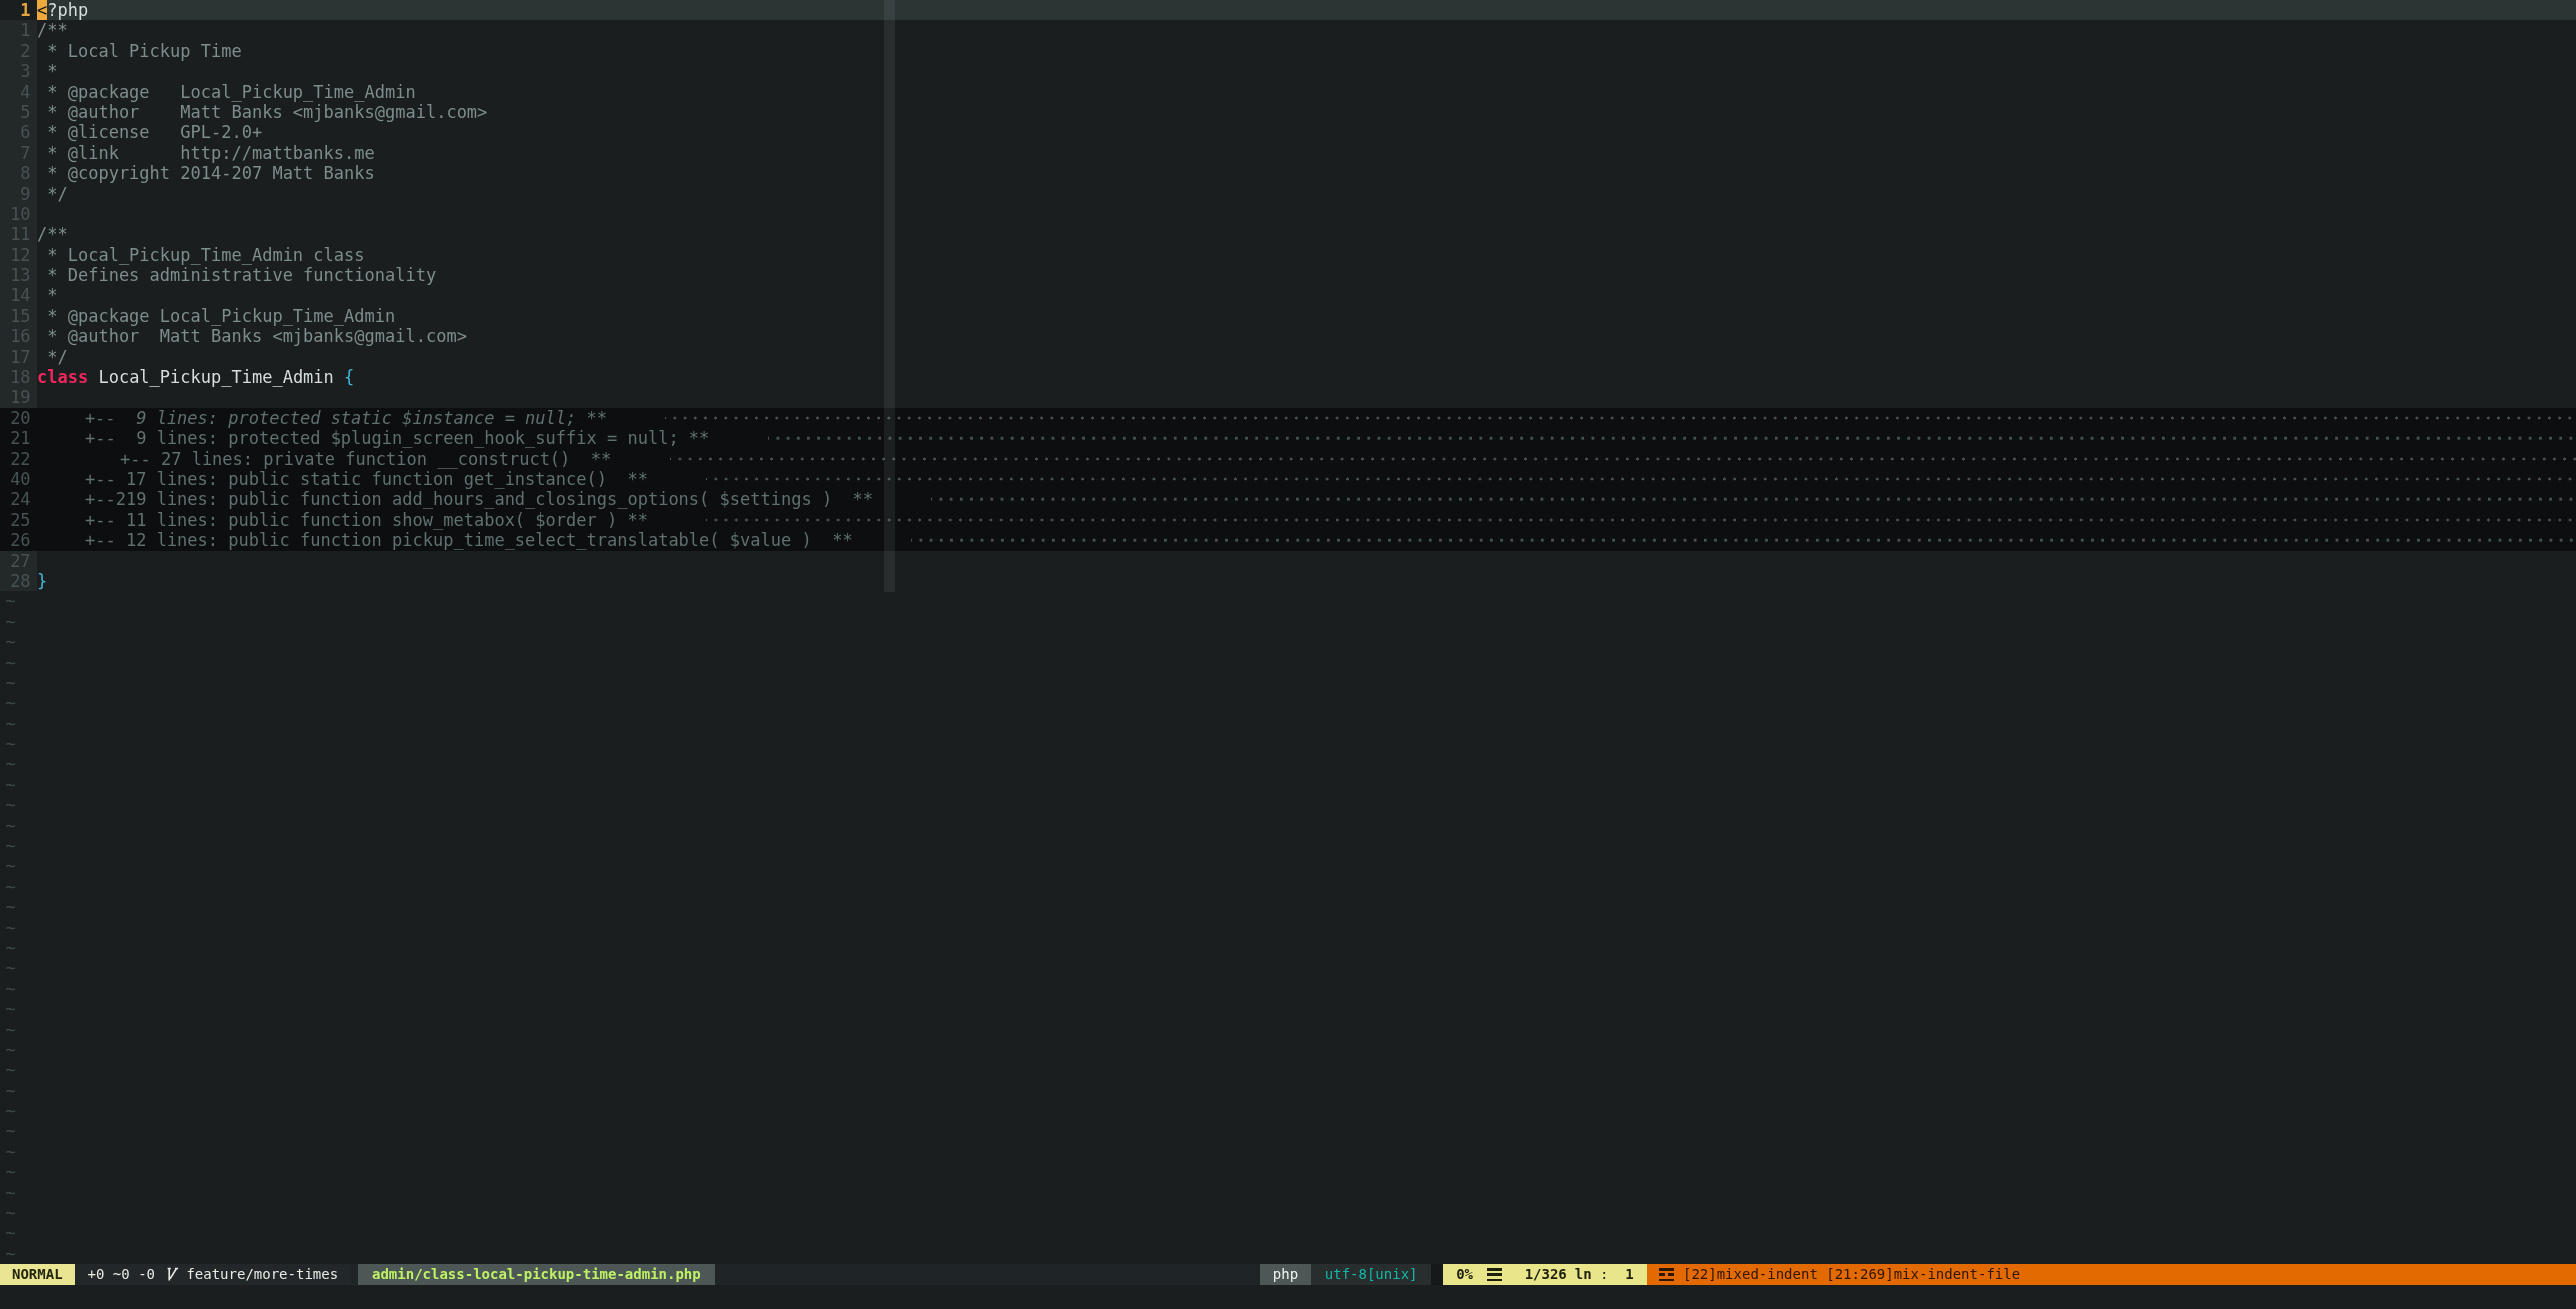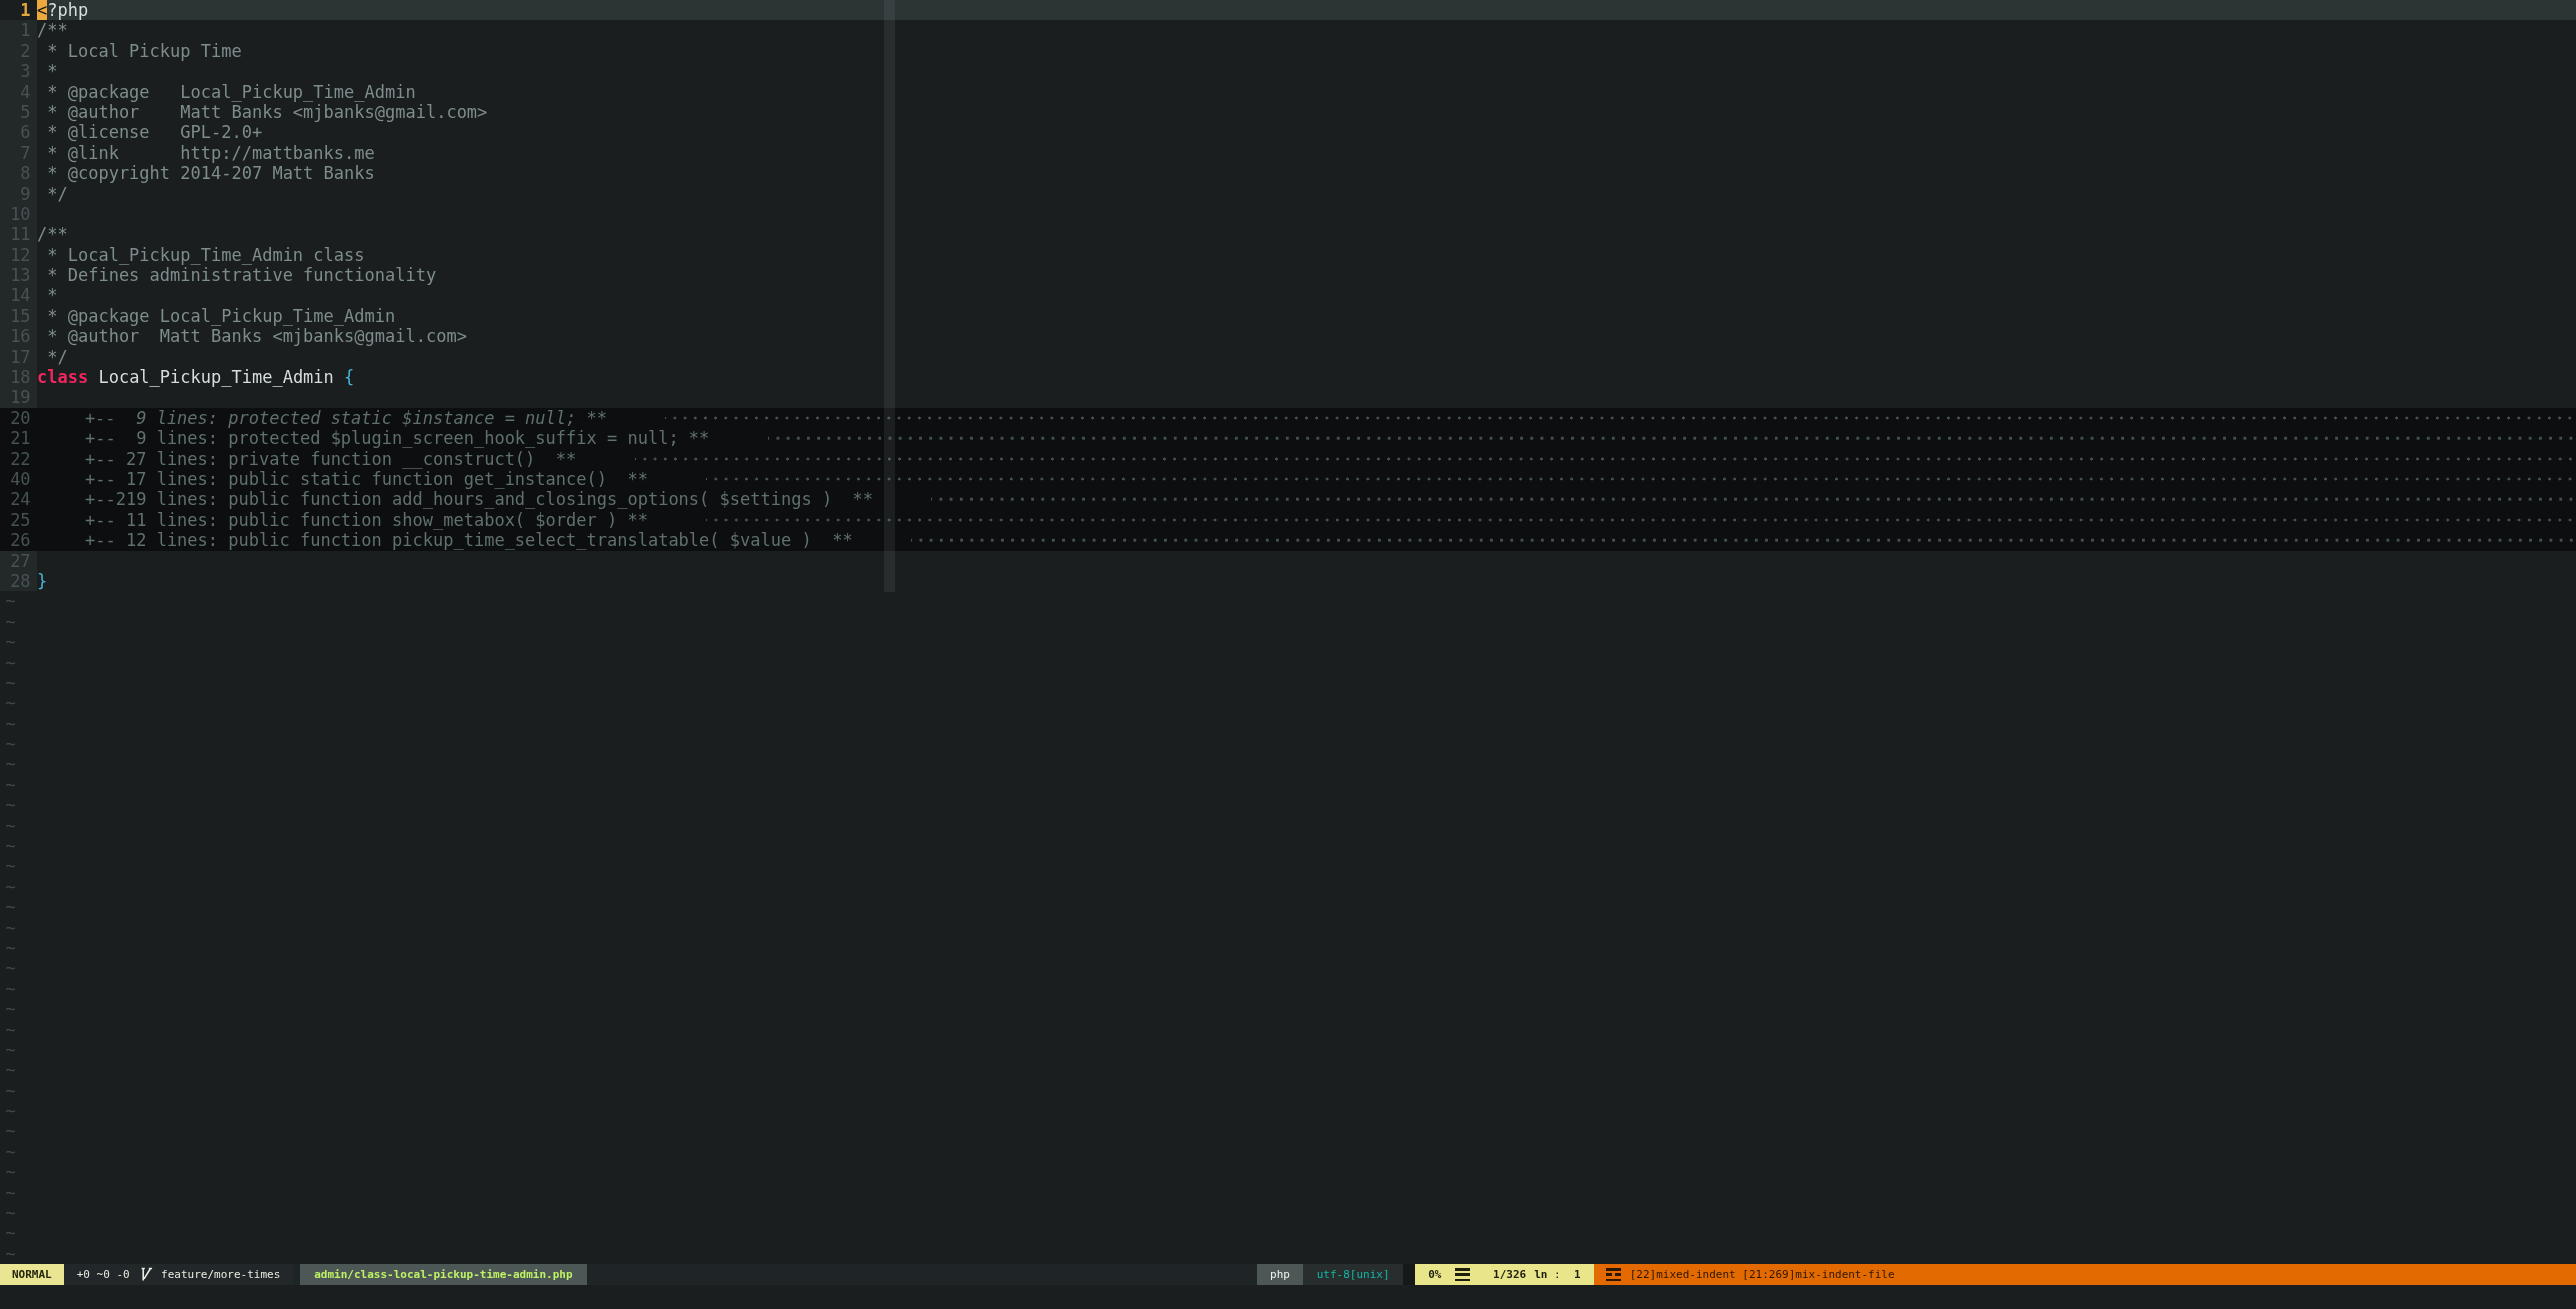--- a/index.html
+++ b/index.html
@@ -52,21 +52,21 @@
   .s-cursor{background:var(--cursor-bg);color:#15181a;}
   .row.tilderow{color:var(--tilde);padding-left:5.6px;}
   #colorcolumn{
     position:absolute;left:884px;top:0;width:10.5px;height:592px;
     background:rgba(168,188,186,0.10);
     pointer-events:none;z-index:3;
   }
   
   #statusline{
     flex:0 0 21px;display:flex;align-items:stretch;
-    background:#1f2426;font-size:11px;line-height:21px;white-space:pre;
+    background:#1f2426;font-size:14px;line-height:21px;white-space:pre;
   }
   .seg{display:flex;align-items:center;}
   .seg.mode{background:#e9e593;color:#26260f;font-weight:bold;padding:0 12px;}
   .seg.git{background:#22272a;color:#e9ece3;padding:0 13px;}
   .seg.git .branch-icon{margin:0 7.2px 0 10.5px;}
   .seg.file{background:#4d5756;color:#bef264;font-weight:bold;padding:0 14.5px;margin-left:6.4px;}
   .seg.filler{flex:1 1 auto;background:#1f2426;}
   .seg.ft{background:#4d5756;color:#f0f4ef;padding:0 13px;}
   .seg.enc{background:#282d2e;color:#14b8a6;padding:0 13.7px;}
   .seg.gap{flex:0 0 11.3px;background:#16191a;}
@@ -102,21 +102,21 @@
       <div class="row bufline"><div class="gutter">12</div><div class="content"><span class="s-comment"> * Local_Pickup_Time_Admin class</span></div></div>
       <div class="row bufline"><div class="gutter">13</div><div class="content"><span class="s-comment"> * Defines administrative functionality</span></div></div>
       <div class="row bufline"><div class="gutter">14</div><div class="content"><span class="s-comment"> *</span></div></div>
       <div class="row bufline"><div class="gutter">15</div><div class="content"><span class="s-comment"> * @package Local_Pickup_Time_Admin</span></div></div>
       <div class="row bufline"><div class="gutter">16</div><div class="content"><span class="s-comment"> * @author  Matt Banks &lt;mjbanks@gmail.com&gt;</span></div></div>
       <div class="row bufline"><div class="gutter">17</div><div class="content"><span class="s-comment"> */</span></div></div>
       <div class="row bufline"><div class="gutter">18</div><div class="content"><span class="s-keyword">class</span><span class="s-plain"> Local_Pickup_Time_Admin </span><span class="s-brace">{</span></div></div>
       <div class="row bufline"><div class="gutter">19</div><div class="content"></div></div>
       <div class="row foldrow"><div class="gutter">20</div><div class="content" style="flex: 0 0 auto; font-style: italic;">+--  9 lines: protected static $instance = null; ** </div><div class="fold-fill"></div></div>
       <div class="row foldrow"><div class="gutter">21</div><div class="content" style="flex: 0 0 auto;">+--  9 lines: protected $plugin_screen_hook_suffix = null; ** </div><div class="fold-fill"></div></div>
-      <div class="row foldrow"><div class="gutter">22</div><div class="content" style="flex: 0 0 auto;">+-- 27 lines: private function __construct()  ** </div><div class="fold-fill"></div></div>
+      <div class="row foldrow"><div class="gutter">22</div><div class="content" style="flex: 0 0 auto; margin-left: 35px;">+-- 27 lines: private function __construct()  ** </div><div class="fold-fill"></div></div>
       <div class="row foldrow"><div class="gutter">40</div><div class="content" style="flex: 0 0 auto;">+-- 17 lines: public static function get_instance()  ** </div><div class="fold-fill"></div></div>
       <div class="row foldrow"><div class="gutter">24</div><div class="content" style="flex: 0 0 auto;">+--219 lines: public function add_hours_and_closings_options( $settings )  ** </div><div class="fold-fill"></div></div>
       <div class="row foldrow"><div class="gutter">25</div><div class="content" style="flex: 0 0 auto;">+-- 11 lines: public function show_metabox( $order ) ** </div><div class="fold-fill"></div></div>
       <div class="row foldrow"><div class="gutter">26</div><div class="content" style="flex: 0 0 auto;">+-- 12 lines: public function pickup_time_select_translatable( $value )  ** </div><div class="fold-fill"></div></div>
       <div class="row bufline"><div class="gutter">27</div><div class="content"></div></div>
       <div class="row bufline"><div class="gutter">28</div><div class="content"><span class="s-brace">}</span></div></div>
       <div class="row tilderow">~</div>
       <div class="row tilderow">~</div>
       <div class="row tilderow">~</div>
       <div class="row tilderow">~</div>

